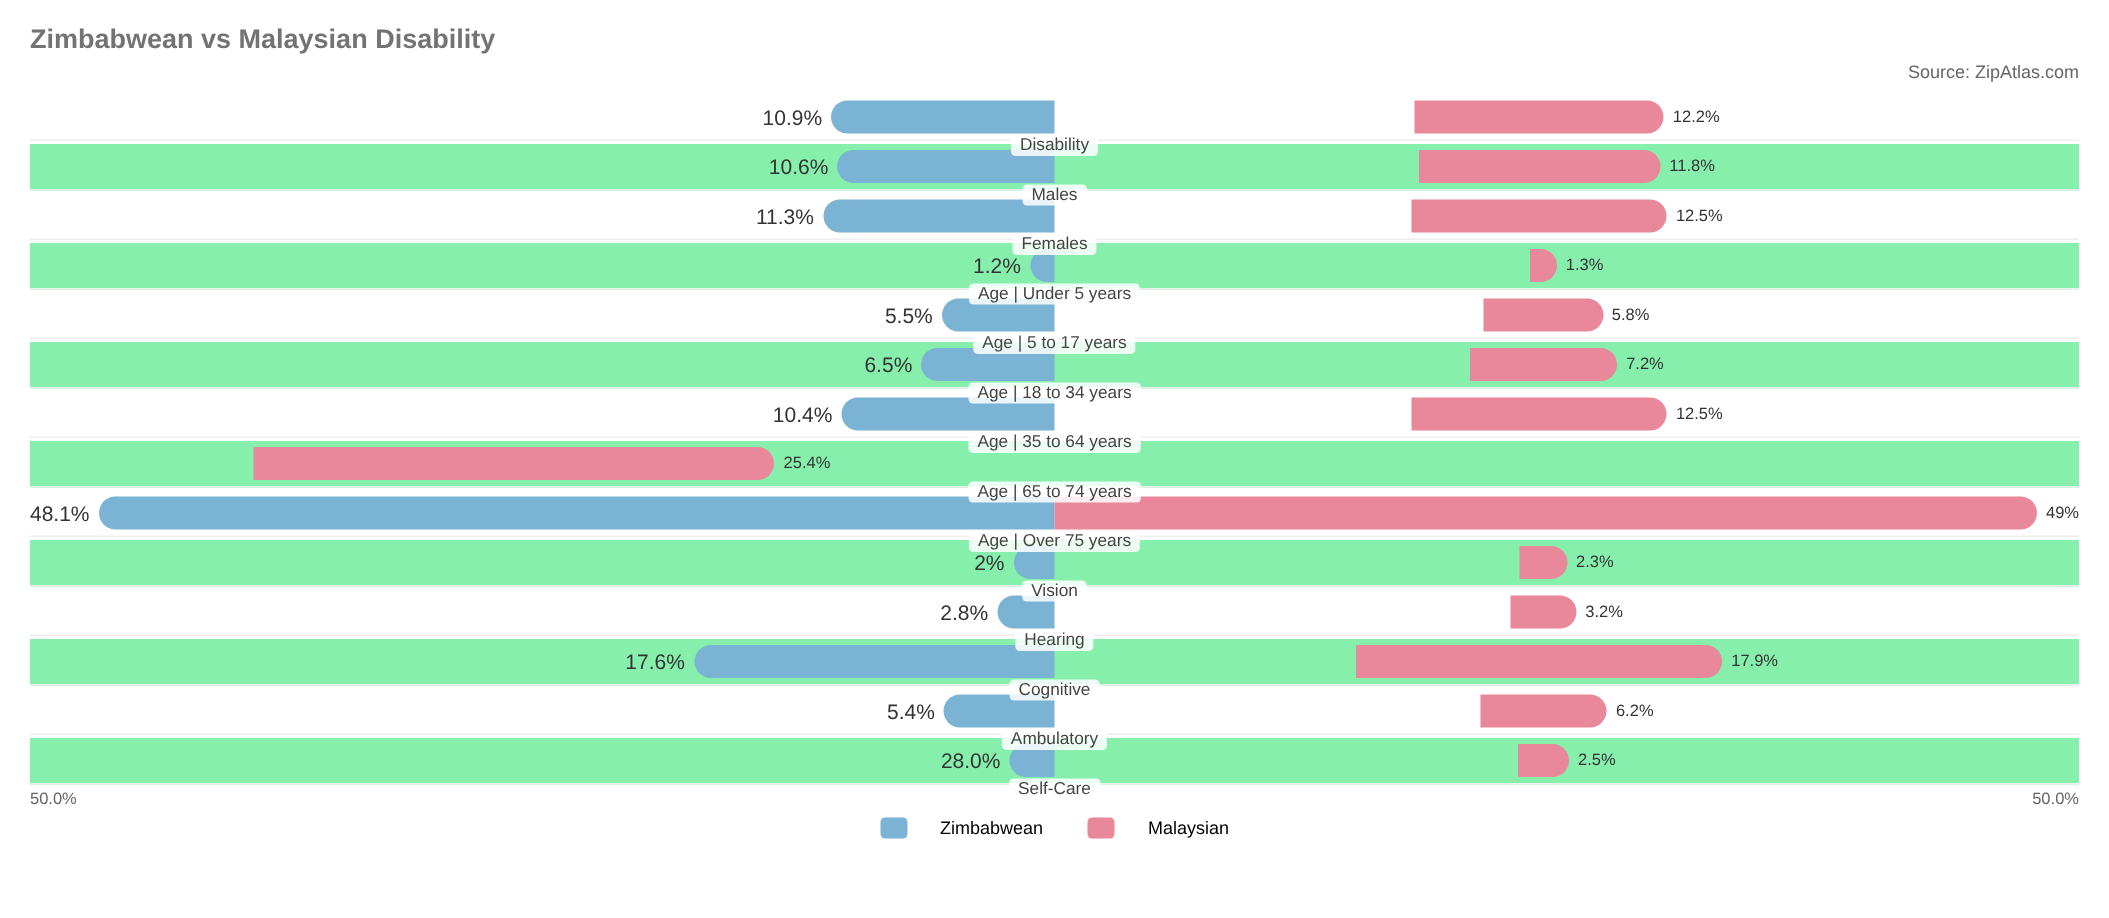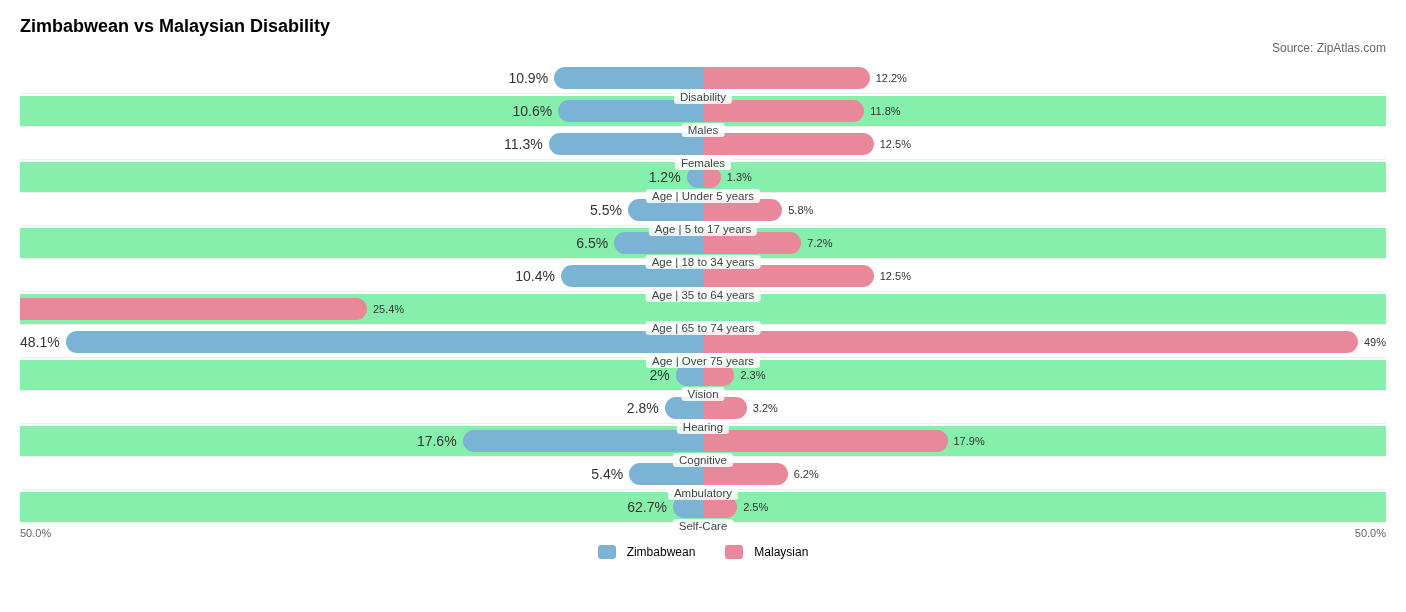--- a/index.html
+++ b/index.html
@@ -6,21 +6,21 @@
     body {
       font-family: Arial, sans-serif;
       background: #fff;
       width: 1406px;
       min-height: 612px;
       padding: 16px 20px;
     }
     .chart-title {
       font-size: 18px;
       font-weight: bold;
-      color: #000000;
+      color: #737373;
       margin-bottom: 4px;
     }
     .source {
       font-size: 12px;
       color: #666;
       text-align: right;
       margin-bottom: 8px;
     }
     .chart-area {
       position: relative;
@@ -52,21 +52,21 @@
       display: flex;
       align-items: center;
       justify-content: flex-end;
       width: 50%;
       height: 26px;
       position: relative;
     }
     .right-side {
       display: flex;
       align-items: center;
-      justify-content: flex-start;
+      justify-content: center;
       width: 50%;
       height: 26px;
       position: relative;
     }
     .bar-label-center {
       position: absolute;
       left: 50%;
       transform: translateX(-50%);
       z-index: 10;
       font-size: 11.5px;
@@ -115,21 +115,21 @@
     .legend {
       display: flex;
       justify-content: center;
       gap: 30px;
       margin-top: 6px;
       font-size: 12px;
     }
     .legend-item {
       display: flex;
       align-items: flex-start;
-      gap: 11px;
+      gap: 22px;
     }
     .legend-color {
       width: 18px;
       height: 14px;
       border-radius: 3px;
     }
     .axis-labels {
       display: flex;
       justify-content: space-between;
       font-size: 11px;
@@ -331,21 +331,21 @@
         <div class="pink-bar" style="width:12.4%;">
         </div>
         <span class="bar-val-right">6.2%</span>
       </div>
       <span class="bar-label-center">Ambulatory</span>
     </div>
   </div>
     <div class="bar-row">
     <div class="bar-container">
       <div class="left-side">
-        <span class="bar-val-left">62.7%</span>
+        <span class="bar-val-left">28.0%</span>
         <div class="blue-bar" style="width:4.4%;">
         </div>
       </div>
       <div class="right-side">
         <div class="pink-bar" style="width:5%;">
         </div>
         <span class="bar-val-right">2.5%</span>
       </div>
       <span class="bar-label-center">Self-Care</span>
     </div>

